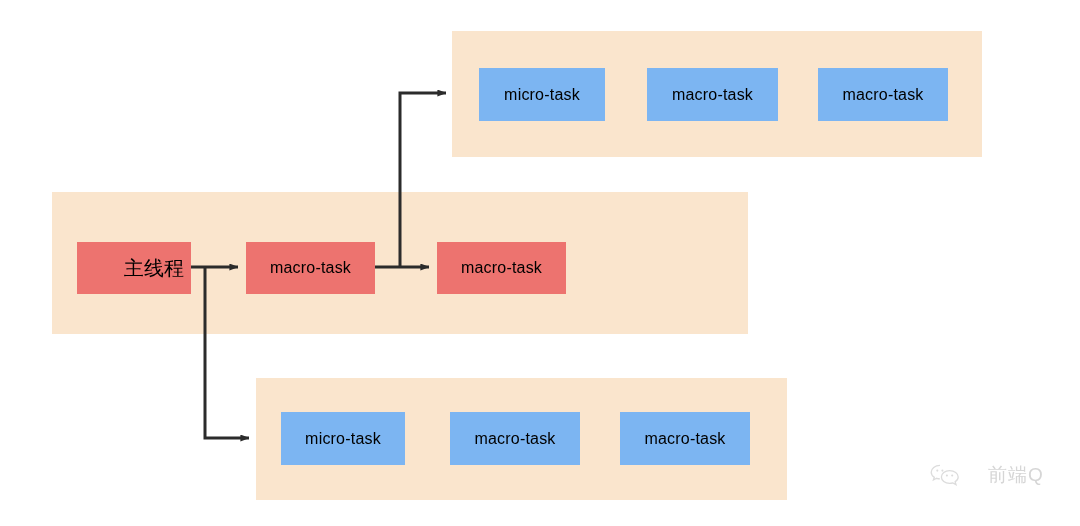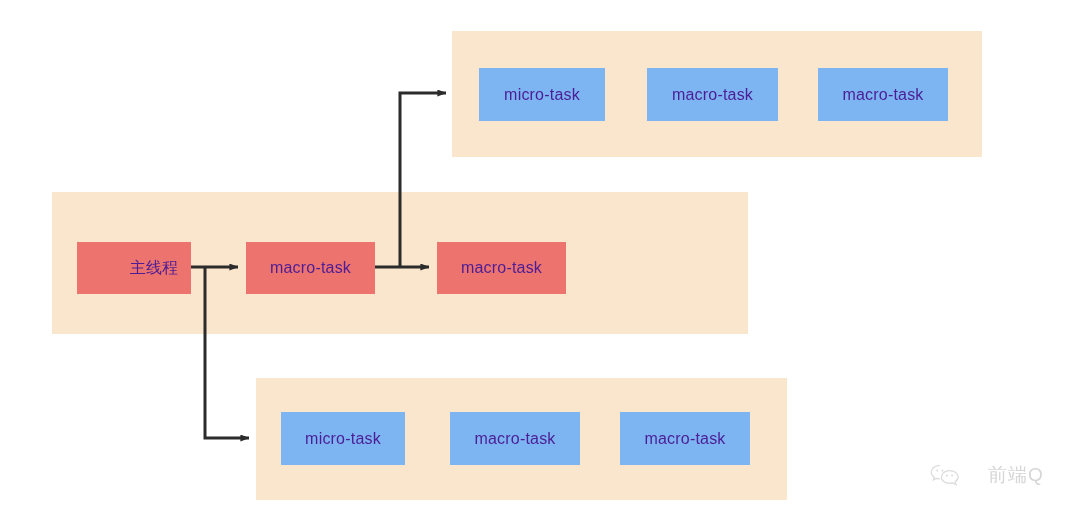--- a/index.html
+++ b/index.html
@@ -19,35 +19,35 @@
   }
   .panel {
     position: absolute;
     background: #fae5cd;
   }
   .task-box {
     position: absolute;
     display: flex;
     align-items: center;
     justify-content: center;
-    color: #4c1d95;
+    color: #000000;
     font-size: 16px;
     letter-spacing: 0.2px;
     box-sizing: border-box;
     text-align: center;
     white-space: nowrap;
   }
   .task-box.blue {
     background: #7cb5f2;
   }
   .task-box.red {
     background: #ed736f;
   }
   .task-box.cjk {
-    font-size: 16px;
+    font-size: 20px;
     padding-left: 40px;
   }
   #arrow-layer {
     position: absolute;
     left: 0;
     top: 0;
     width: 1080px;
     height: 526px;
     pointer-events: none;
   }

